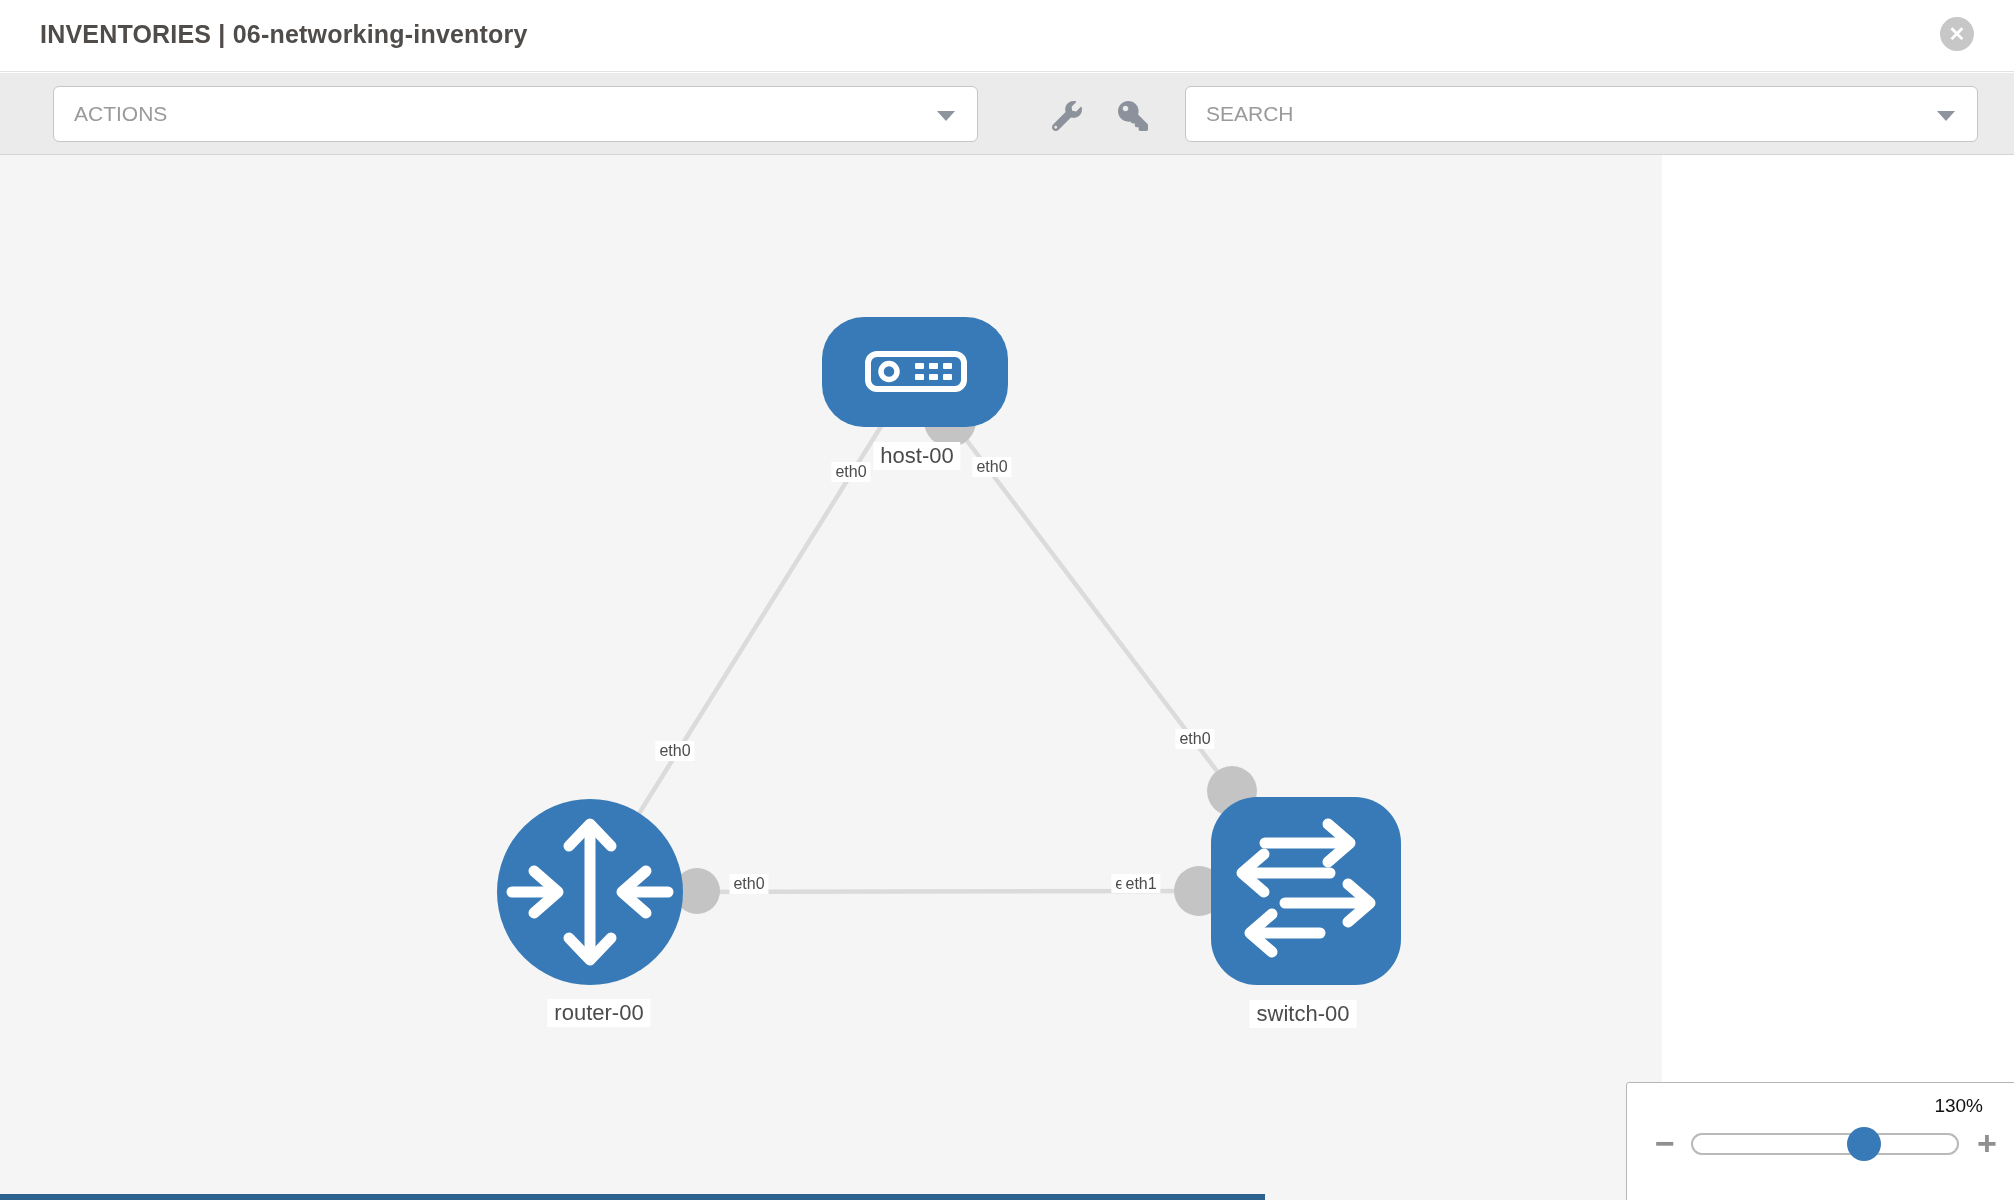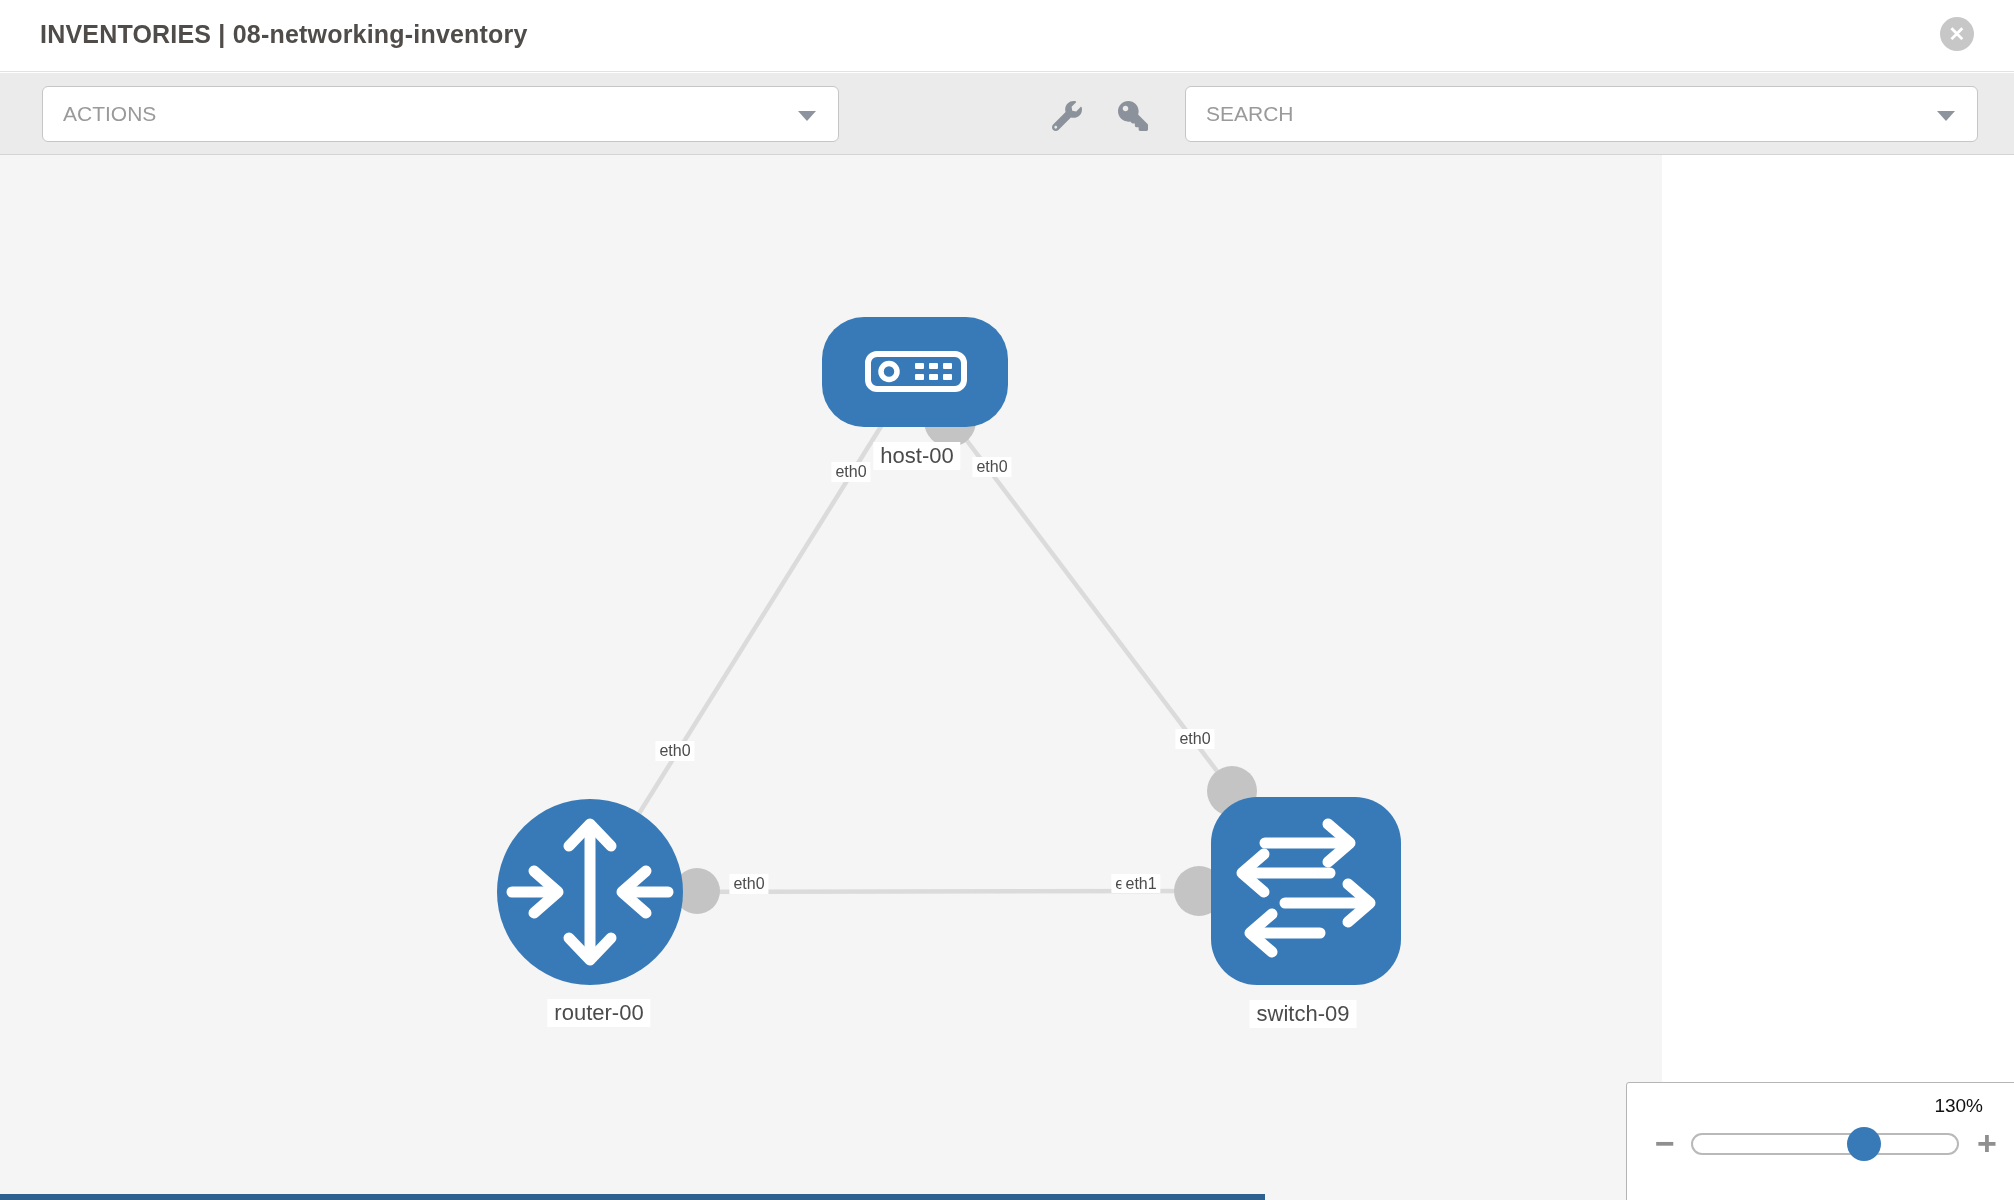--- a/index.html
+++ b/index.html
@@ -17,21 +17,21 @@
 
   
   .toolbar { position:absolute; left:0; top:73px; width:2014px; height:82px;
     background:#ebebeb; border-bottom:1px solid #d4d4d4; }
   .combo { position:absolute; top:13px; height:56px; background:#ffffff;
     border:1px solid #c6c6c6; border-radius:6px; display:flex; align-items:center;
     padding:0 20px; color:#9a9a9a; font-size:21px; cursor:pointer; }
   .combo .caret { position:absolute; right:22px; top:24px; width:0; height:0;
     border-left:9px solid transparent; border-right:9px solid transparent;
     border-top:10px solid #8e949d; }
-  .combo.actions { left:42px; width:797px; }
+  .combo.actions { left:53px; width:925px; }
   .combo.search  { left:1185px; width:793px; }
   .tool-icon-btn { position:absolute; top:28px; width:34px; height:30px;
     background:transparent; border:none; cursor:pointer; }
   .tool-icon-btn svg { width:30px; height:30px; fill:#8c929b; }
   .btn-wrench { left:1050px; }
   .btn-key { left:1116px; }
 
   
   .canvas { position:absolute; left:0; top:155px; width:1662px; height:1045px;
     background:#f5f5f5; }
@@ -64,21 +64,21 @@
   .zoom-handle { position:absolute; left:220px; top:44px; width:34px; height:34px;
     border-radius:50%; background:#377ab7; cursor:grab; }
 
   .footer-accent { position:absolute; left:0; top:1194px; width:1265px; height:6px;
     background:#2c6190; }
 </style>
 </head>
 <body>
 
 <header class="titlebar">
-  <h1>INVENTORIES | 08-networking-inventory</h1>
+  <h1>INVENTORIES | 06-networking-inventory</h1>
   <button class="close-btn">✕</button>
 </header>
 
 <div class="toolbar">
   <div class="combo actions">
     <span>ACTIONS</span>
     <span class="caret"></span>
   </div>
 
   <button class="tool-icon-btn btn-wrench">
@@ -155,21 +155,21 @@
         <path d="M1285 903 L1364 903"></path>
         <path d="M1348 884 L1370 903 L1348 922"></path>
         <path d="M1320 933 L1256 933"></path>
         <path d="M1272 914 L1250 933 L1272 952"></path>
       </g>
     </g>
   </svg>
 
   <div class="nlabel" style="left:917px;  top:301px;">host-00</div>
   <div class="nlabel" style="left:575px;  top:858px;margin-left:24px;">router-00</div>
-  <div class="nlabel" style="left:1303px; top:859px;">switch-09</div>
+  <div class="nlabel" style="left:1303px; top:859px;">switch-00</div>
 
   <div class="iflabel" style="left:851px;  top:317px;">eth0</div>
   <div class="iflabel" style="left:992px;  top:312px;">eth0</div>
   <div class="iflabel" style="left:675px;  top:596px;">eth0</div>
   <div class="iflabel" style="left:1195px; top:584px;">eth0</div>
   <div class="iflabel" style="left:749px;  top:729px;">eth0</div>
 
   <div class="iflabel-pair" style="left:1136px; top:729px;">
     <span>eth0</span><span class="over">eth1</span>
   </div>

